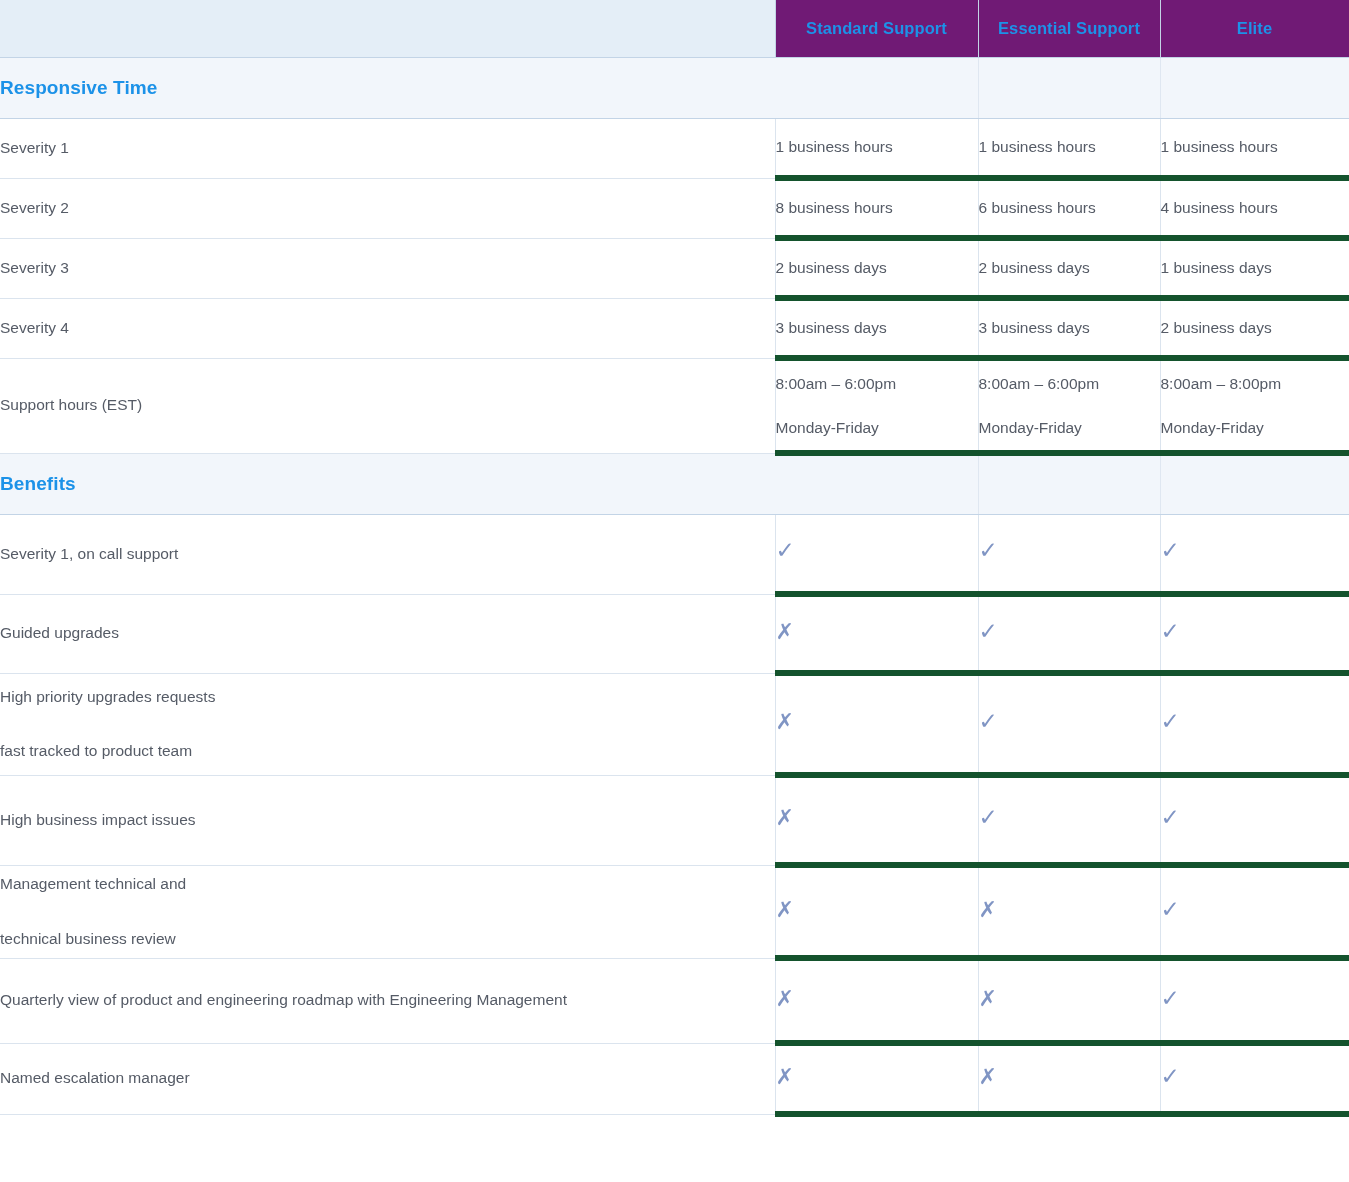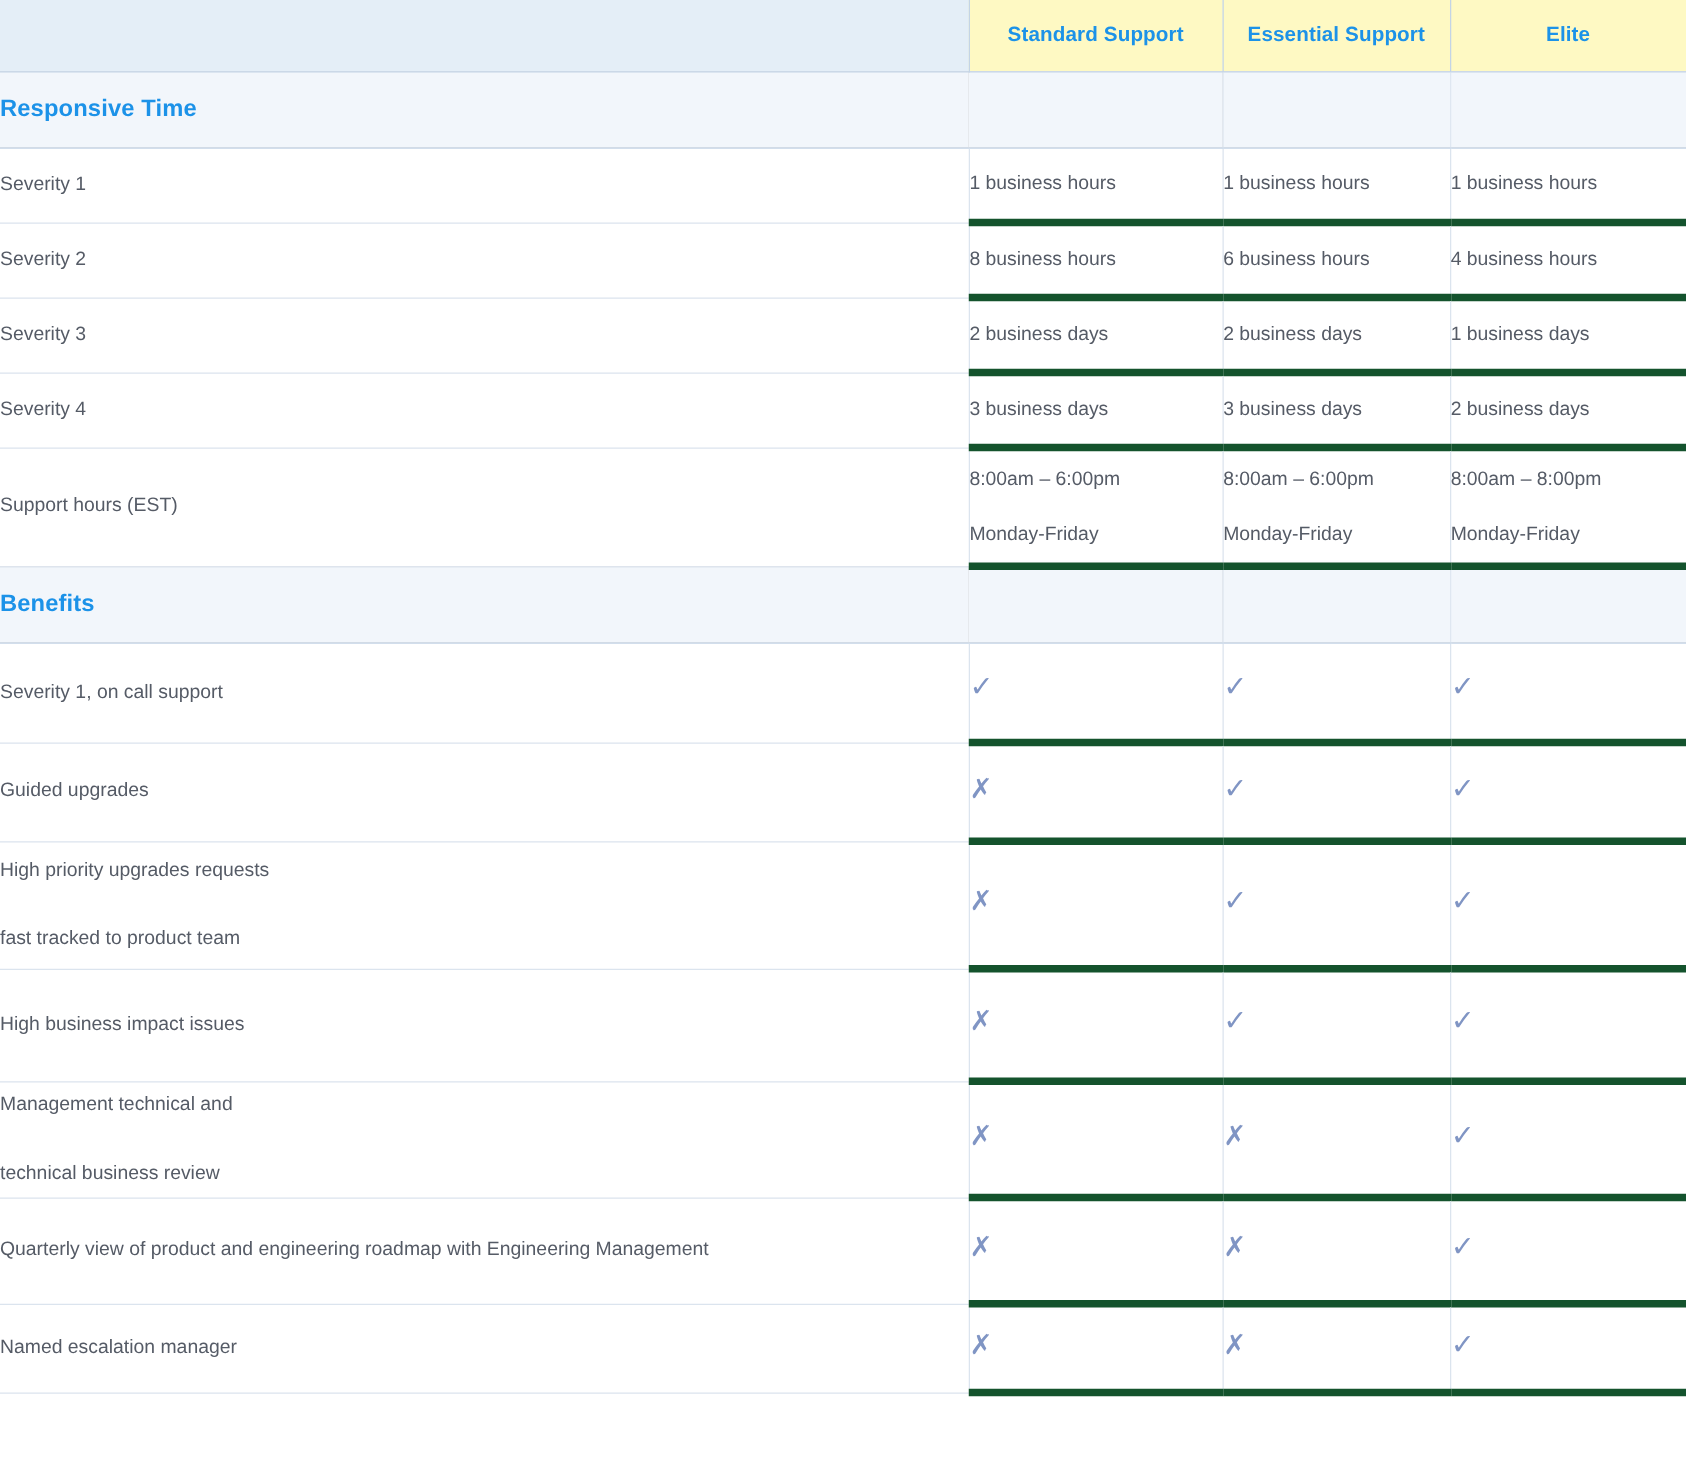--- a/index.html
+++ b/index.html
@@ -33,33 +33,33 @@
   col.c-plan3 { width: 189px; }
 
   
   .hdr-row { height: 57px; background: #e4eef7; }
   .hdr-blank {
     background: #e4eef7;
     border-right: 1px solid #c3d4e6;
     border-bottom: 1px solid #c3d4e6;
   }
   .hdr-cell {
-    background: #fef9c3;
+    background: #701a75;
     color: #1c92e8;
     font-size: 16.5px;
     font-weight: bold;
     text-align: center;
     border-right: 1px solid #c3d4e6;
     border-bottom: 1px solid #c3d4e6;
     letter-spacing: 0.1px;
   }
   .hdr-cell.last { border-right: 1px solid #c3d4e6; }
 
   
-  .section-row { height: 61px; background: #a3a3a3; }
+  .section-row { height: 61px; background: #14532d; }
   .section-cell {
     background: #f2f6fb;
     color: #1c92e8;
     font-size: 19px;
     font-weight: bold;
     padding-left: 8px;
     border-bottom: 1px solid #c3d4e6;
     letter-spacing: 0.1px;
   }
   .section-pad {

